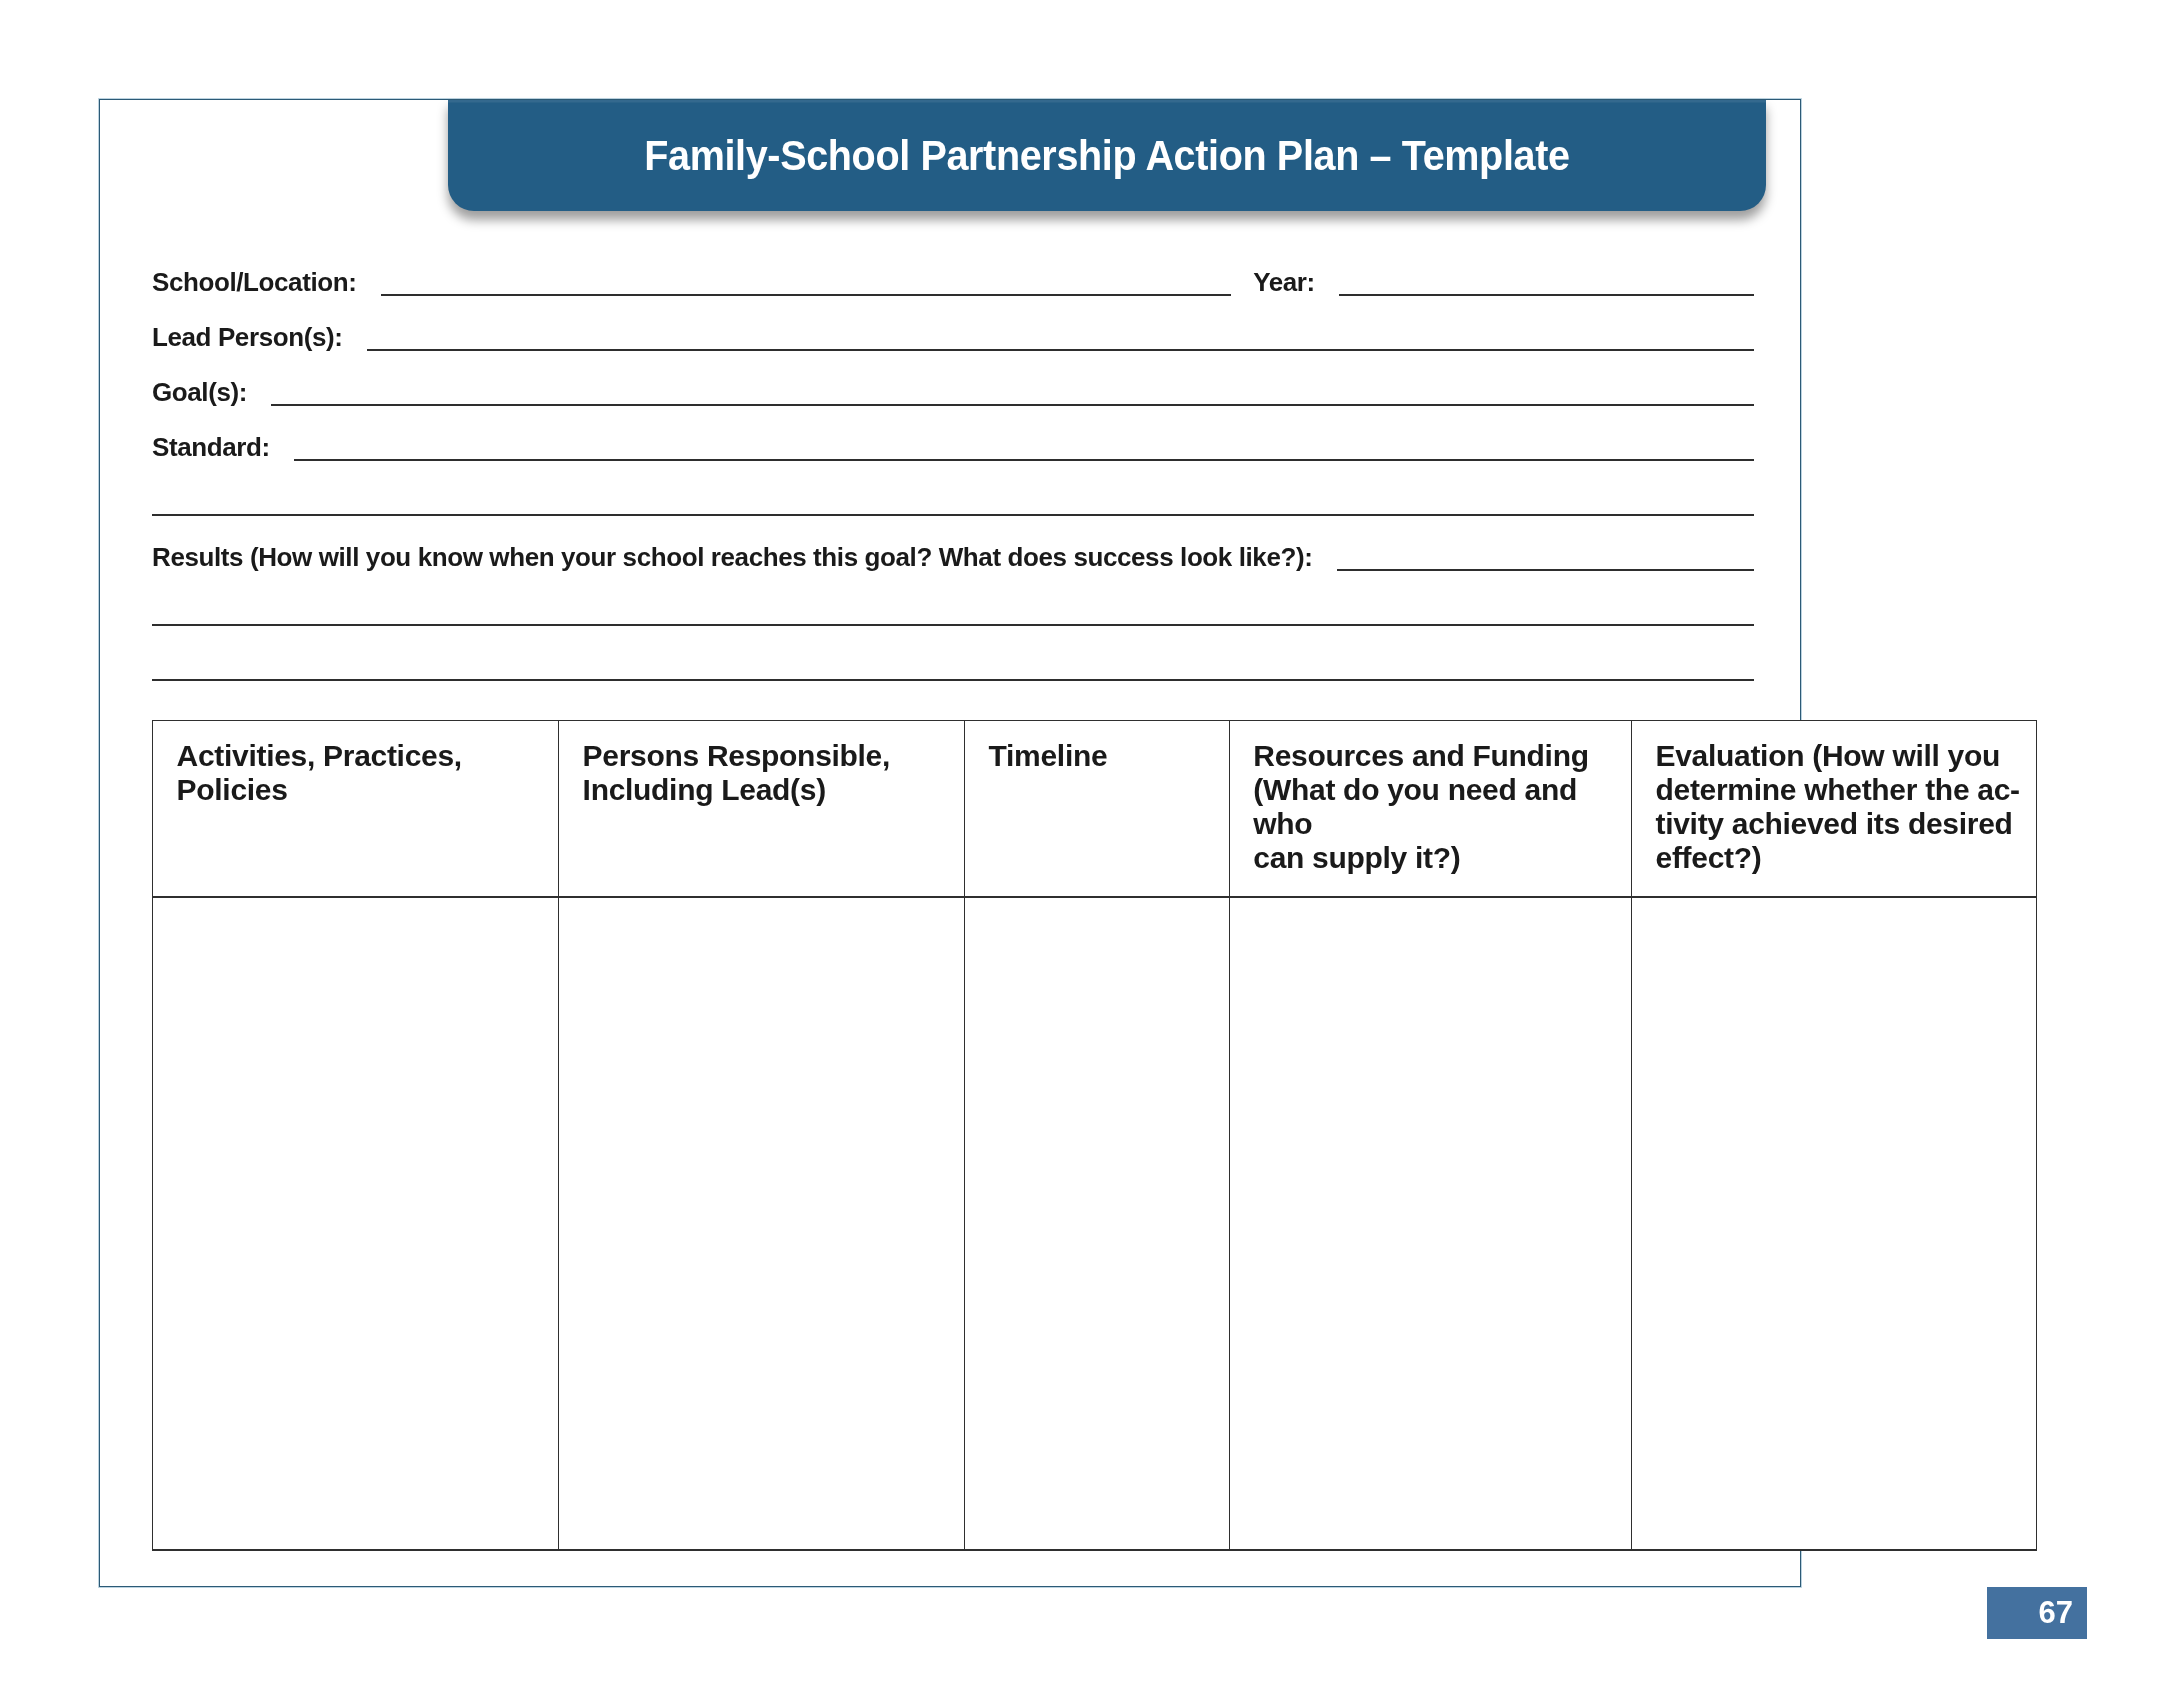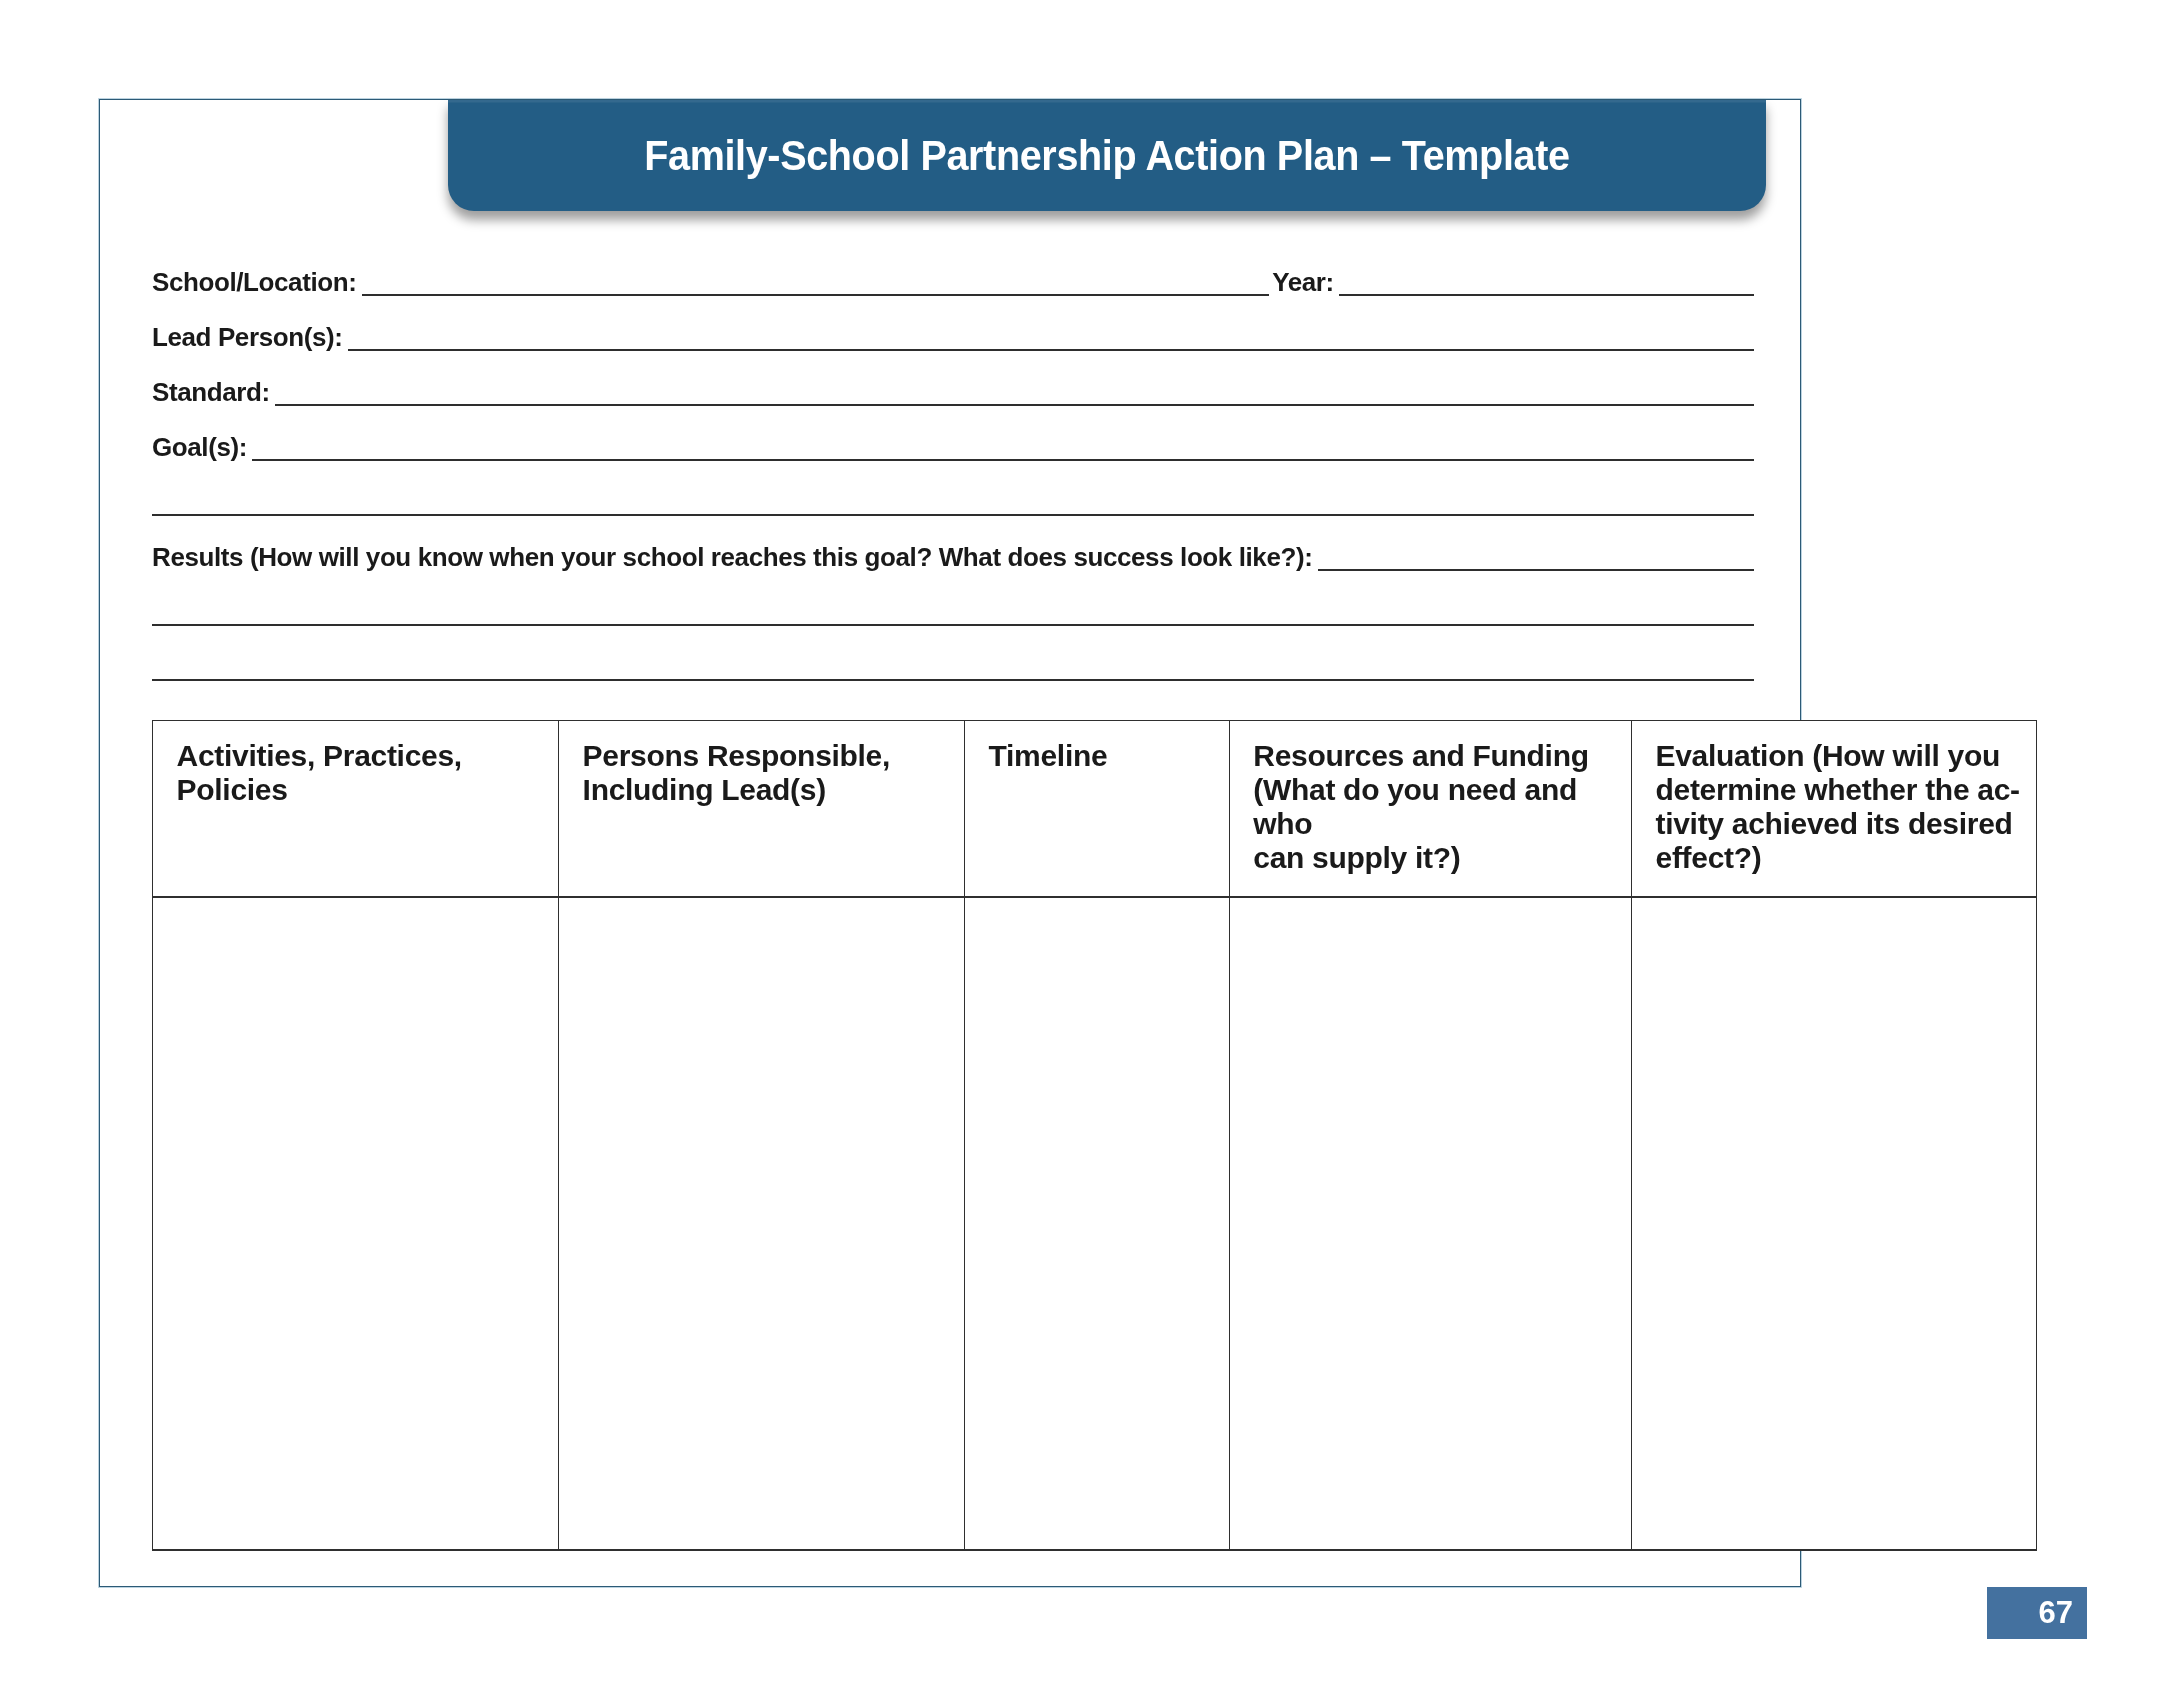--- a/index.html
+++ b/index.html
@@ -44,20 +44,21 @@
     white-space:nowrap;
   }
   .form-area{
     position:absolute;
     left:52px;right:46px;top:143px;
   }
   .form-row{
     display:flex;
     align-items:flex-end;
     height:55px;
+    gap:19px;
   }
   .lbl{
     font-size:26px;
     font-weight:bold;
     color:var(--ink);
     line-height:1;
     padding-bottom:2.6px;
     white-space:nowrap;
     letter-spacing:-0.4px;
   }
@@ -133,26 +134,26 @@
         <span class="lbl yr">Year:</span>
         <span class="uline yline"></span>
       </div>
 
       <div class="form-row">
         <span class="lbl">Lead Person(s):</span>
         <span class="uline"></span>
       </div>
 
       <div class="form-row">
+        <span class="lbl">Goal(s):</span>
+        <span class="uline"></span>
+      </div>
+
+      <div class="form-row">
         <span class="lbl">Standard:</span>
-        <span class="uline"></span>
-      </div>
-
-      <div class="form-row">
-        <span class="lbl">Goal(s):</span>
         <span class="uline"></span>
       </div>
 
       <div class="form-row">
         <span class="uline full"></span>
       </div>
 
       <div class="form-row">
         <span class="lbl">Results (How will you know when your school reaches this goal? What does success look like?):</span>
         <span class="uline"></span>

